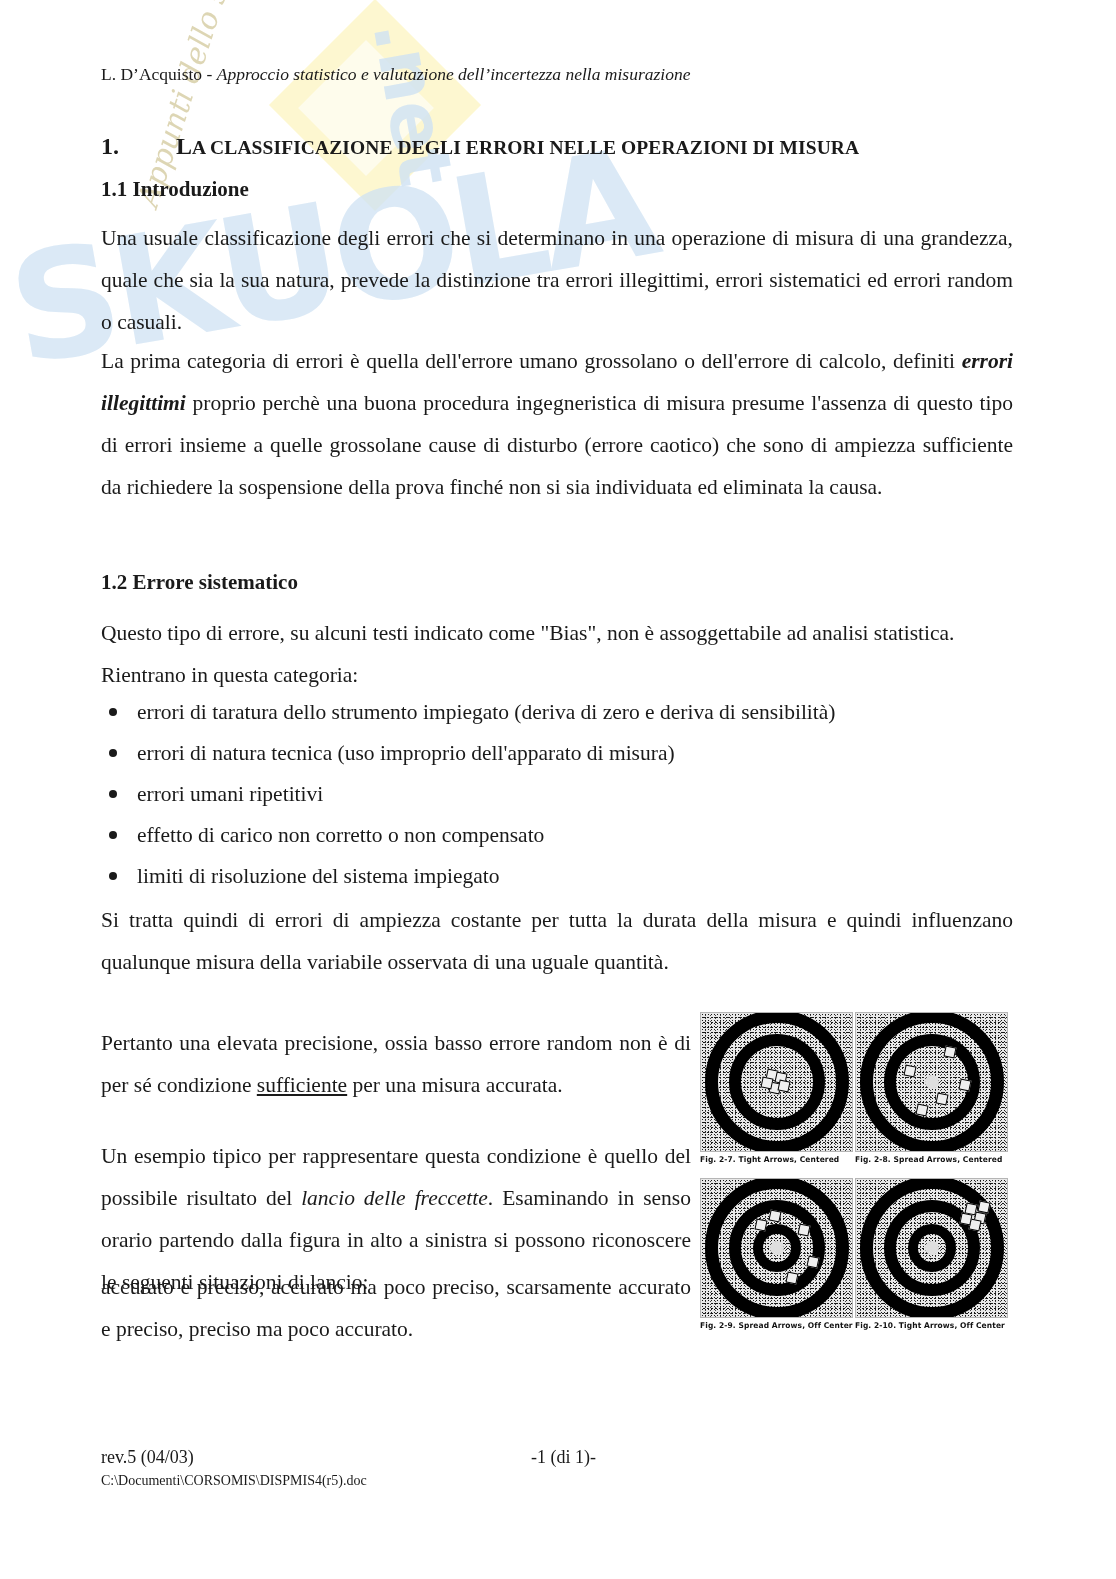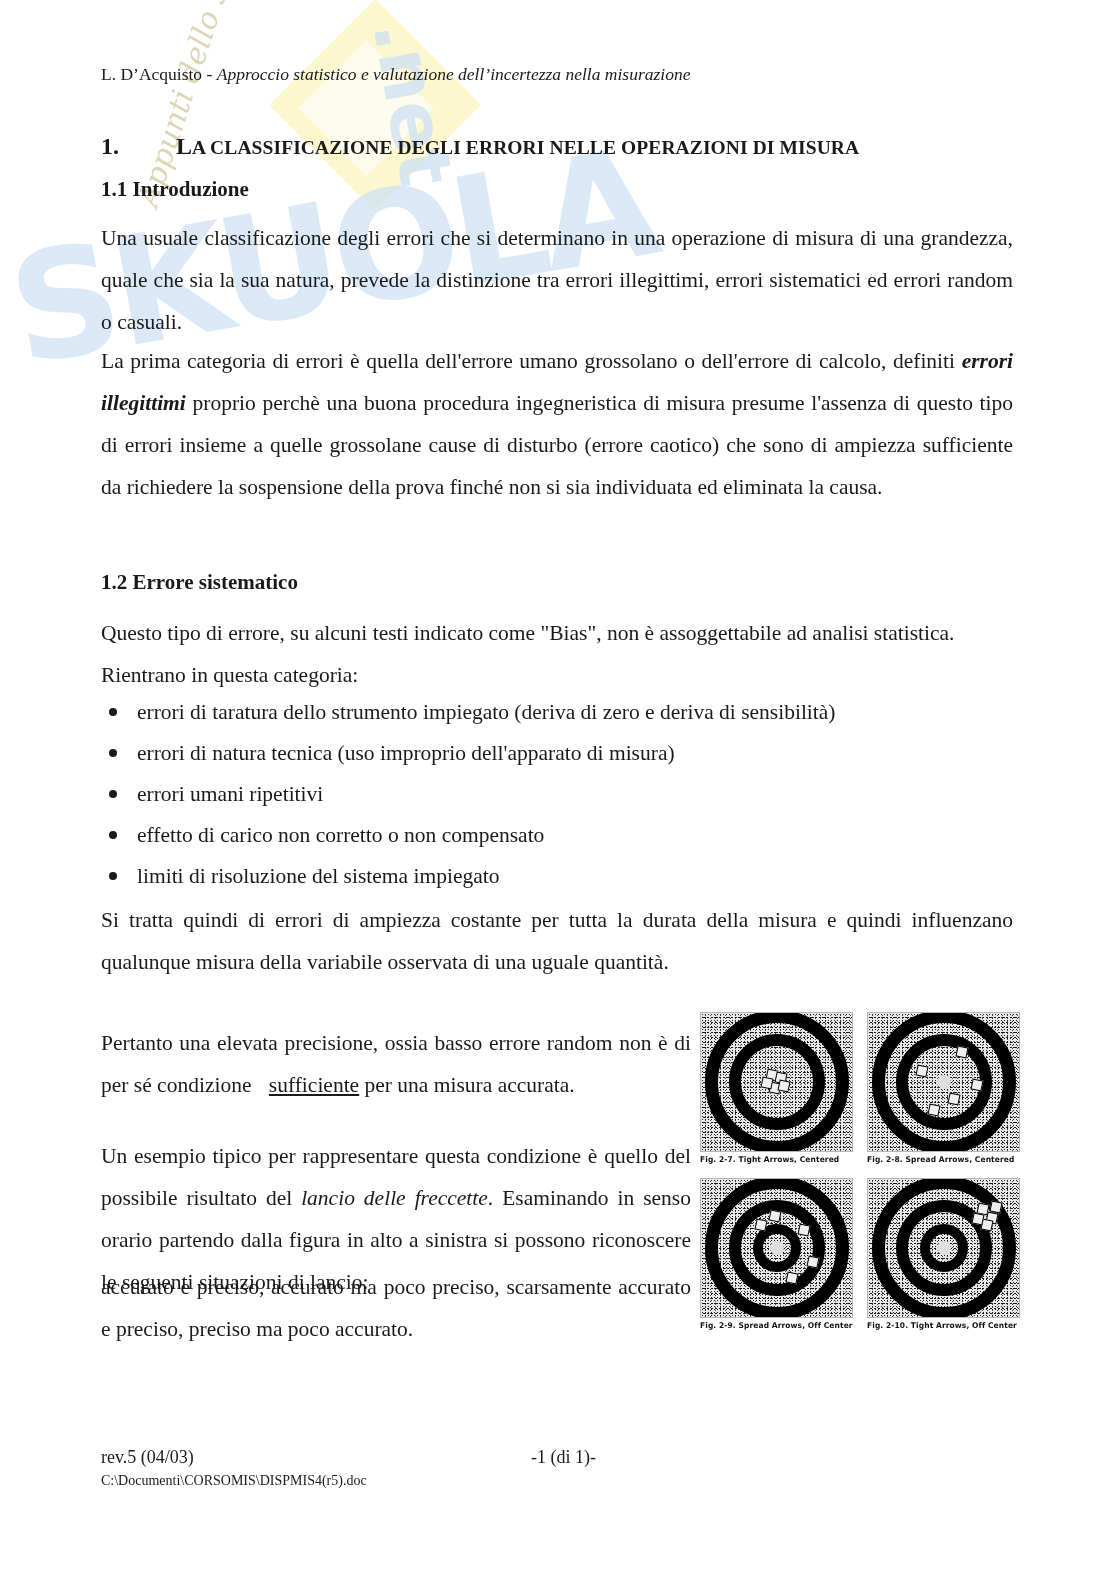--- a/index.html
+++ b/index.html
@@ -171,33 +171,33 @@
     left: 101px;
     width: 590px;
     margin: 0;
     font-size: 21.5px;
     line-height: 42px;
     text-align: justify;
   }
   #c1 { top: 1022px; }
   #c2 { top: 1135px; }
   #c3 { top: 1266px; }
-  .uline { text-decoration: underline; margin-left: 12px; }
+  .uline { text-decoration: underline; }
   .ital { font-style: italic; }
 
   
   #figures {
     position: absolute;
     left: 700px;
     top: 1012px;
     width: 320px;
   }
   .fig-row {
     display: flex;
-    gap: 14px;
+    gap: 2px;
   }
   .fig-cell { width: 153px; }
   .fig-box {
     width: 153px;
     height: 140px;
     position: relative;
     background: #ffffff;
     border: 1px solid #b5b5b5;
     box-sizing: border-box;
     overflow: hidden;

